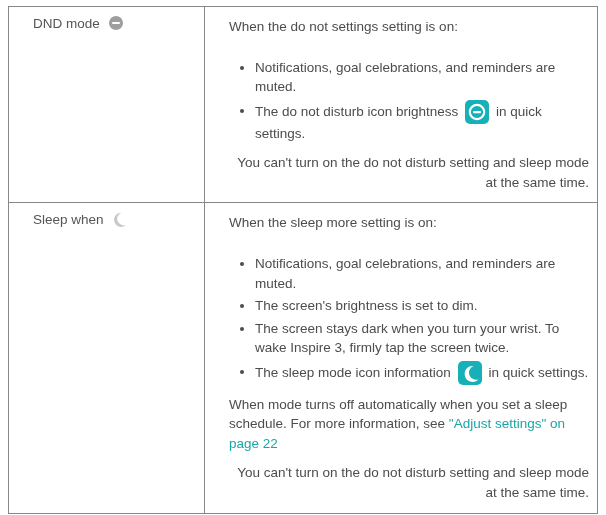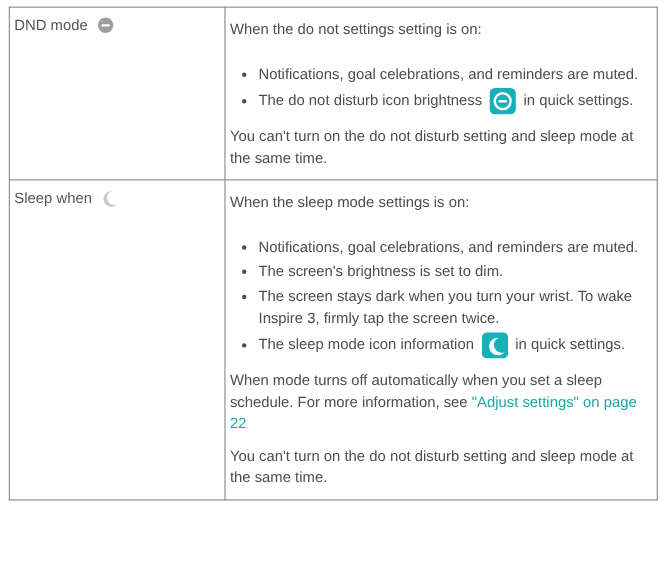--- a/index.html
+++ b/index.html
@@ -18,21 +18,21 @@
     padding: 6px 8px 6px 8px;
   }
   table.modes {
     width: 100%;
     border-collapse: collapse;
     table-layout: fixed;
   }
   table.modes td {
     border: 1px solid #888;
     vertical-align: top;
-    padding: 6px 8px 8px 4px;
+    padding: 6px 8px 8px 24px;
   }
   col.left  { width: 196px; }
   col.right { width: auto; }
   .mode-label {
     color: #555;
   }
   .mode-label .txt {
     vertical-align: middle;
   }
   .mode-label svg {
@@ -42,21 +42,21 @@
   ul {
     margin: 21px 0 10px 0;
     padding-left: 26px;
   }
   li {
     margin: 3px 0;
   }
   p {
     margin: 4px 0 10px 0;
   }
-  p.last { margin-bottom: 2px; }
+  p.last { margin-bottom: 2px; text-align: right; }
   .teal-link {
     color: #1aa6a6;
   }
   
   .inline-icon {
     display: inline-block;
     vertical-align: middle;
     margin: 0 3px;
   }
   .inline-icon svg { display: block; }
@@ -105,21 +105,21 @@
   <tr>
     <td>
       <span class="mode-label">
         <span class="txt">Sleep when</span>
         <svg width="17" height="17" viewBox="0 0 24 24">
           <path fill="#c8c8c8" d="M14.5 2.5a10 10 0 1 0 7 17 8.5 8.5 0 0 1-7-17z"></path>
         </svg>
       </span>
     </td>
     <td>
-      <p>When the sleep mode settings is on:</p>
+      <p>When the sleep more setting is on:</p>
       <ul>
         <li>Notifications, goal celebrations, and reminders are muted.</li>
         <li>The screen's brightness is set to dim.</li>
         <li>The screen stays dark when you turn your wrist. To wake Inspire 3, firmly tap the screen twice.</li>
         <li>
           <span>The sleep mode icon information</span>
           <span class="inline-icon">
             <svg width="24" height="24" viewBox="0 0 24 24">
               <rect x="0" y="0" width="24" height="24" rx="5" fill="#16b0b9"></rect>
               <path fill="#fff" d="M15.5 5a8 8 0 1 0 5.2 13.2A7 7 0 0 1 15.5 5z"></path>

